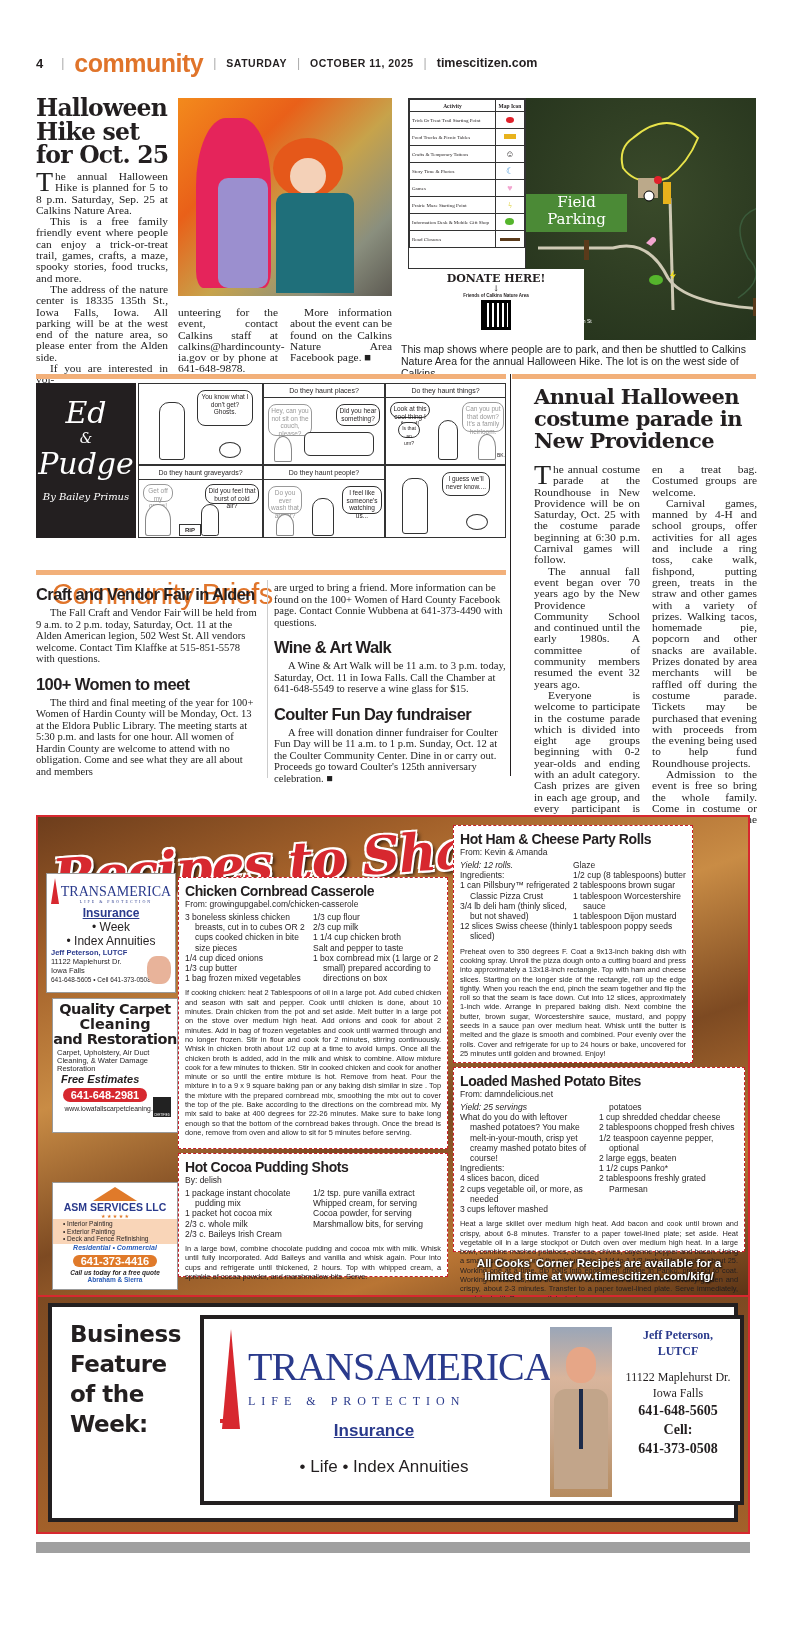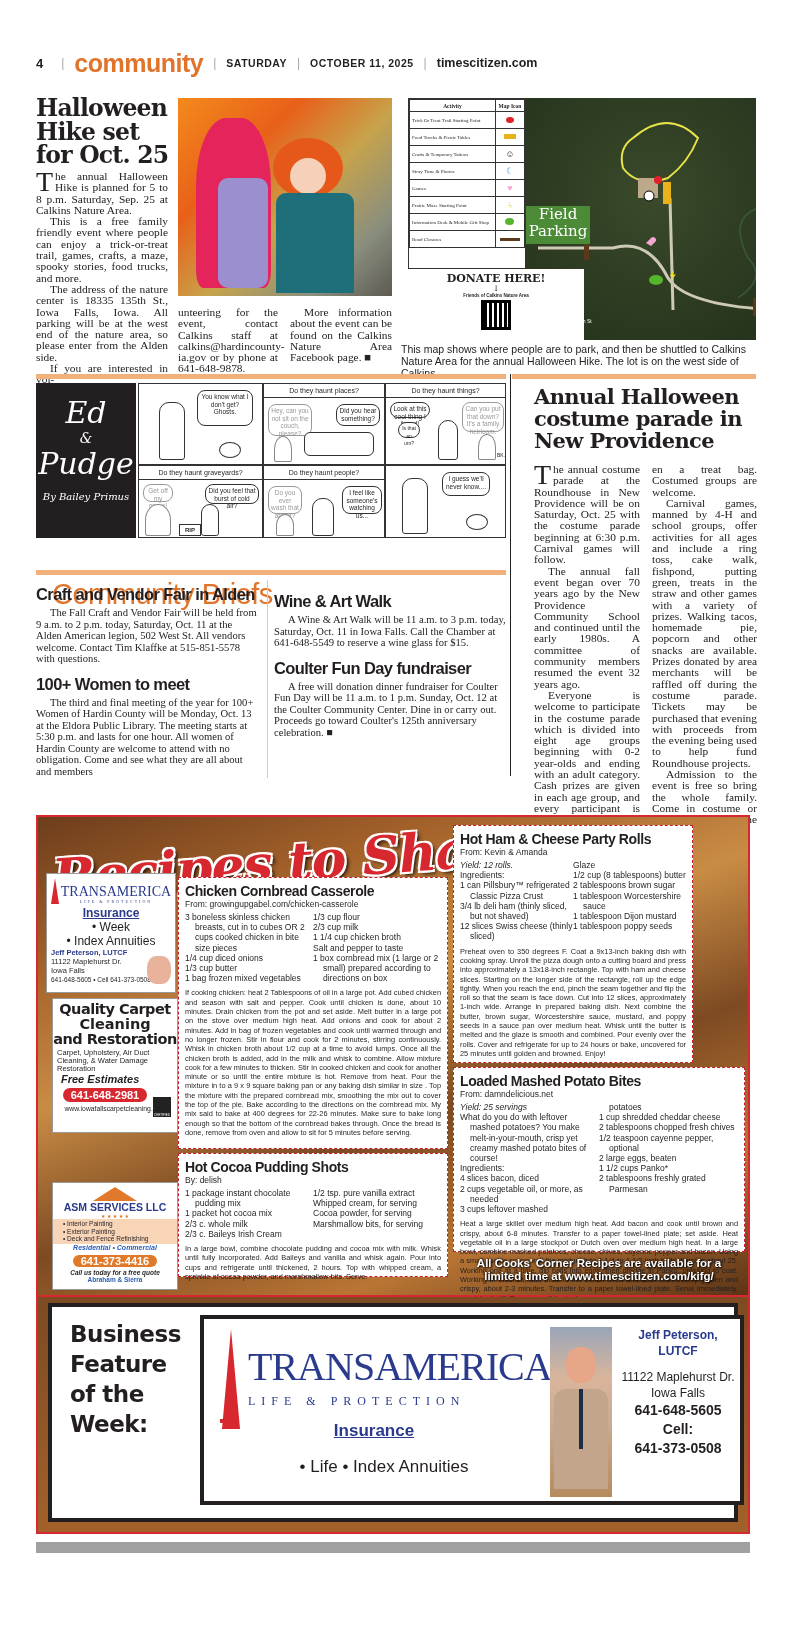--- a/index.html
+++ b/index.html
@@ -155,21 +155,21 @@
             <td>Information Desk &amp; Mobile Gift Shop</td>
             <td style="text-align:center"><span style="display:inline-block;width:9px;height:7px;background:#55b52c;border-radius:50%"></span></td>
           </tr>
       <tr>
             <td>Road Closures</td>
             <td style="text-align:center"><span style="display:inline-block;width:20px;height:3px;background:#5a3a1a"></span></td>
           </tr>
     </tbody>
       </table>
   </div>
-  <div class="abs field" style="left:118px;top:108px;width:64px;height:38px;">Field Parking</div>
+  <div class="abs field" style="left:118px;top:96px;width:101px;height:38px;">Field Parking</div>
   <div class="abs" style="left:0;top:171px;width:176px;height:71px;background:#fff;text-align:center;">
     <div style="font-family:'DejaVu Serif',serif;font-weight:bold;font-size:11px;margin-top:3px;">DONATE HERE!</div>
     <div style="font-size:8px;line-height:8px">↓</div>
     <div style="font-family:'Liberation Sans',sans-serif;font-size:4.5px;font-weight:bold">Friends of Calkins Nature Area</div>
     <div style="margin:2px auto 0;width:30px;height:30px;background:repeating-linear-gradient(90deg,#000 0 3px,#fff 3px 5px),#000;border:3px solid #000;"></div>
   </div>
 </div>
 <div class="abs cap" style="left:401px;top:343px;width:356px;">This map shows where people are to park, and then be shuttled to Calkins Nature Area for the annual Halloween Hike. The lot is on the west side of Calkins.</div>
 
 <div class="abs rule-or" style="left:36px;top:374px;width:470px;"></div>
@@ -248,20 +248,23 @@
   <div class="bb">
       <p>The Fall Craft and Vendor Fair will be held from 9 a.m. to 2 p.m. today, Saturday, Oct. 11 at the Alden American legion, 502 West St. All vendors welcome. Contact Tim Klaffke at 515-851-5578 with questions.</p>
     </div>
   <div class="bh" style="margin-top:10px">100+ Women to meet</div>
   <div class="bb">
       <p>The third and final meeting of the year for 100+ Women of Hardin County will be Monday, Oct. 13 at the Eldora Public Library. The meeting starts at 5:30 p.m. and lasts for one hour. All women of Hardin County are welcome to attend with no obligation. Come and see what they are all about and members</p>
     </div>
 </div>
 <div class="abs" style="left:267px;top:580px;width:1px;height:198px;background:#ccc"></div>
 <div class="abs" style="left:274px;top:582px;width:232px;">
+  <div class="bb">
+      <p style="text-indent:0">are urged to bring a friend. More information can be found on the 100+ Women of Hard County Facebook page. Contact Connie Wubbena at 641-373-4490 with questions.</p>
+    </div>
   <div class="bh" style="margin-top:10px">Wine &amp; Art Walk</div>
   <div class="bb">
       <p>A Wine &amp; Art Walk will be 11 a.m. to 3 p.m. today, Saturday, Oct. 11 in Iowa Falls. Call the Chamber at 641-648-5549 to reserve a wine glass for $15.</p>
     </div>
   <div class="bh" style="margin-top:10px">Coulter Fun Day fundraiser</div>
   <div class="bb">
       <p>A free will donation dinner fundraiser for Coulter Fun Day will be 11 a.m. to 1 p.m. Sunday, Oct. 12 at the Coulter Community Center. Dine in or carry out. Proceeds go toward Coulter's 125th anniversary celebration. ■</p>
     </div>
 </div>
 
@@ -424,21 +427,21 @@
       </svg>
       <div class="abs tm" style="left:44px;top:28px;font-size:40px;line-height:40px;letter-spacing:-1px">TRANSAMERICA</div>
       <div class="abs tm" style="left:44px;top:75px;font-size:12px;letter-spacing:6px">LIFE &amp; PROTECTION</div>
       <div class="abs" style="left:110px;top:102px;width:120px;text-align:center;font-family:'Liberation Sans',sans-serif;color:#2a3a8c;font-weight:bold;font-size:17px;text-decoration:underline">Insurance</div>
       <div class="abs" style="left:60px;top:138px;width:240px;text-align:center;font-family:'Liberation Sans',sans-serif;font-size:17px">• Life • Index Annuities</div>
       <div class="abs" style="left:346px;top:8px;width:62px;height:170px;background:linear-gradient(180deg,#9aa6b8 0%,#d9b59c 30%,#c8a88e 60%,#b68b5e 100%)">
         <div class="abs" style="left:16px;top:20px;width:30px;height:36px;background:#e6a687;border-radius:45%"></div>
         <div class="abs" style="left:4px;top:62px;width:54px;height:100px;background:#c2a58a;border-radius:12px 12px 0 0"></div>
         <div class="abs" style="left:29px;top:62px;width:4px;height:60px;background:#1c2b4a"></div>
       </div>
-      <div class="abs" style="left:410px;top:8px;width:128px;text-align:center;font-family:Liberation Sans, sans-serif;font-size:12px;line-height:16px">
+      <div class="abs" style="left:410px;top:8px;width:128px;text-align:center;font-family:Liberation Serif, serif;font-size:12px;line-height:16px">
         <div style="color:#2a3a8c;font-weight:bold">Jeff Peterson,</div>
         <div style="color:#2a3a8c;font-weight:bold;margin-bottom:10px">LUTCF</div>
         <div>11122 Maplehurst Dr.</div>
         <div>Iowa Falls</div>
         <div style="font-weight:bold;font-size:14px;line-height:19px">641-648-5605</div>
         <div style="font-weight:bold;font-size:14px;line-height:19px">Cell:</div>
         <div style="font-weight:bold;font-size:14px;line-height:19px">641-373-0508</div>
       </div>
     </div>
   </div>

